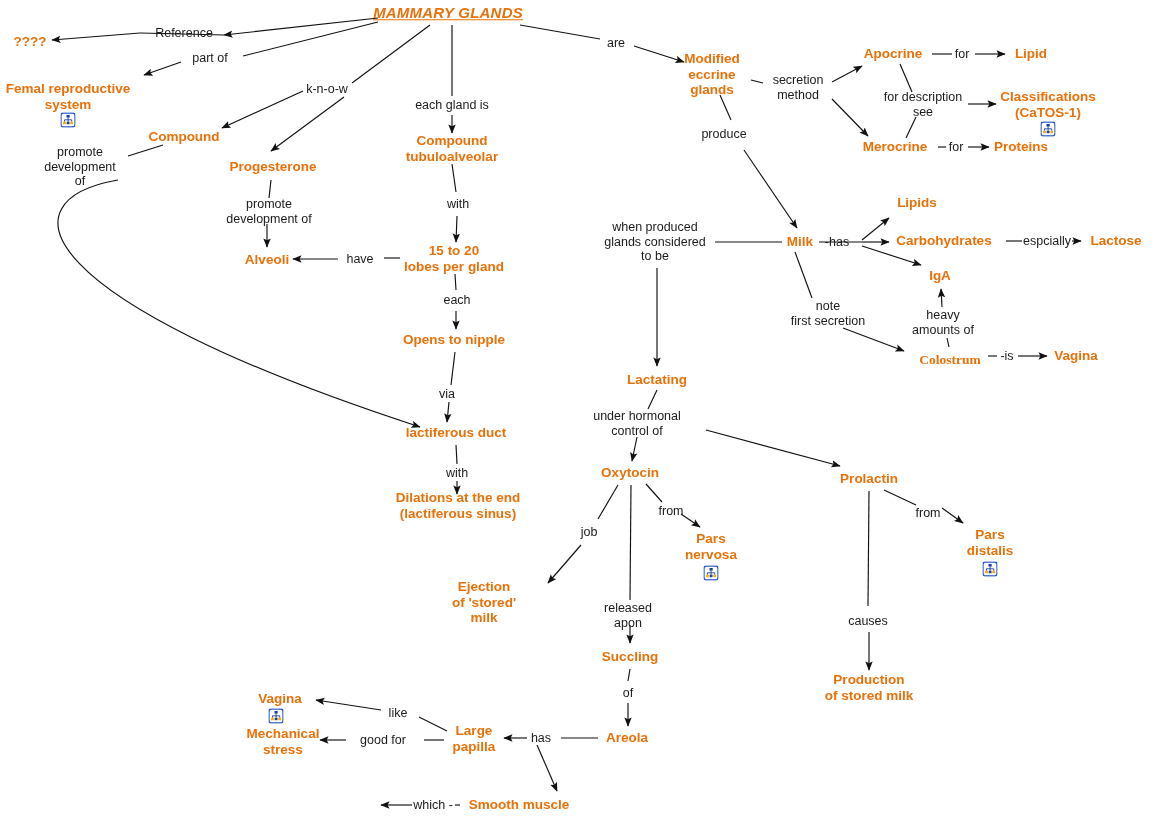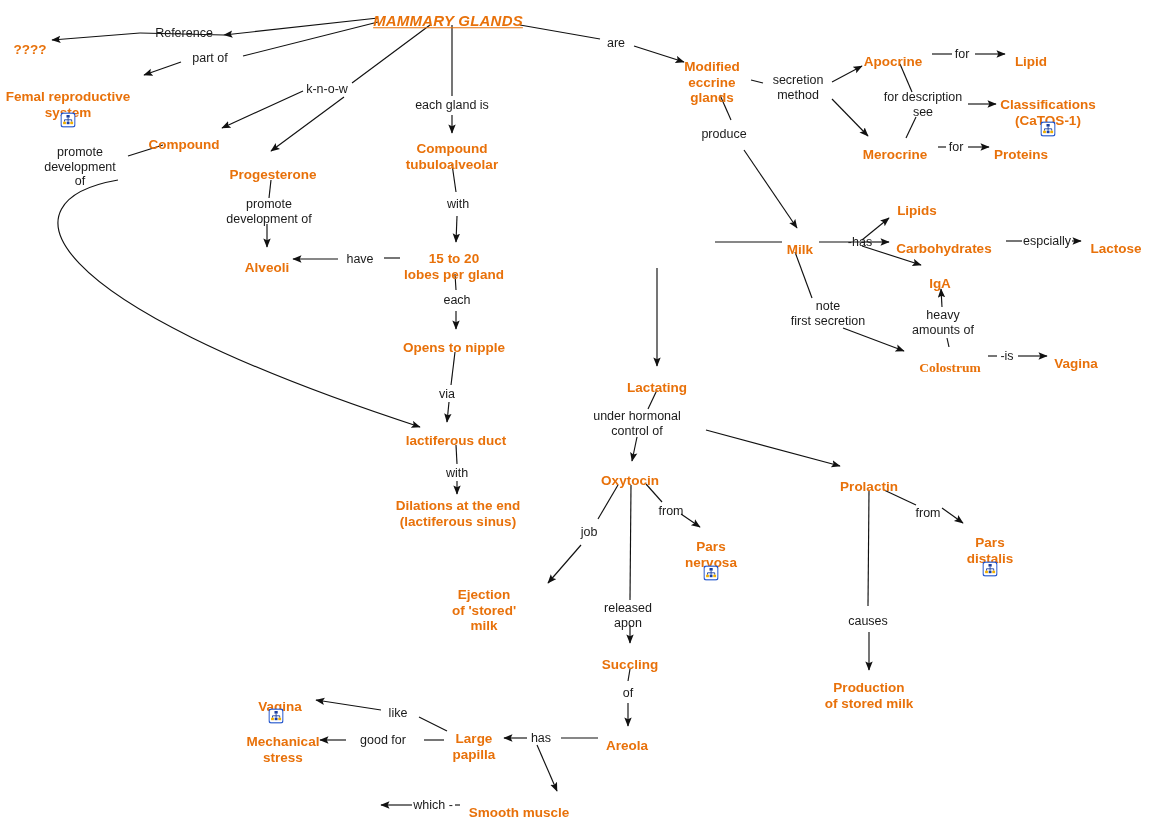--- a/index.html
+++ b/index.html
@@ -16,21 +16,20 @@
   
   .node{
     position:absolute;
     color:#E8710A;
     font-weight:bold;
     font-size:13.5px;
     line-height:15.5px;
     text-align:center;
     white-space:pre;
     transform:translate(-50%,-50%);
-    margin-top:8px;
   }
   .node.title{
     font-style:italic;
     text-decoration:underline;
     font-size:15px;
     letter-spacing:.2px;
   }
 
   
   .lbl{
@@ -246,21 +245,24 @@
   <div class="lbl" style="left:447px;top:394px;">via</div>
   <div class="lbl" style="left:457px;top:473px;">with</div>
   <div class="lbl" style="left:616px;top:43px;">are</div>
   <div class="lbl" style="left:798px;top:87px;">secretion
 method</div>
   <div class="lbl" style="left:923px;top:104px;">for description
 see</div>
   <div class="lbl" style="left:962px;top:54px;">for</div>
   <div class="lbl" style="left:956px;top:147px;">for</div>
   <div class="lbl" style="left:724px;top:134px;">produce</div>
-  <div class="lbl" style="left:837px;top:242px;margin-left:23px;">-has</div>
+  <div class="lbl" style="left:655px;top:242px;">when produced
+glands considered
+to be</div>
+  <div class="lbl" style="left:837px;top:242px;">-has</div>
   <div class="lbl" style="left:1047px;top:241px;">espcially</div>
   <div class="lbl" style="left:828px;top:313px;">note
 first secretion</div>
   <div class="lbl" style="left:943px;top:322px;">heavy
 amounts of</div>
   <div class="lbl" style="left:1007px;top:356px;">-is</div>
   <div class="lbl" style="left:637px;top:423px;">under hormonal
 control of</div>
   <div class="lbl" style="left:589px;top:532px;">job</div>
   <div class="lbl" style="left:671px;top:511px;">from</div>

